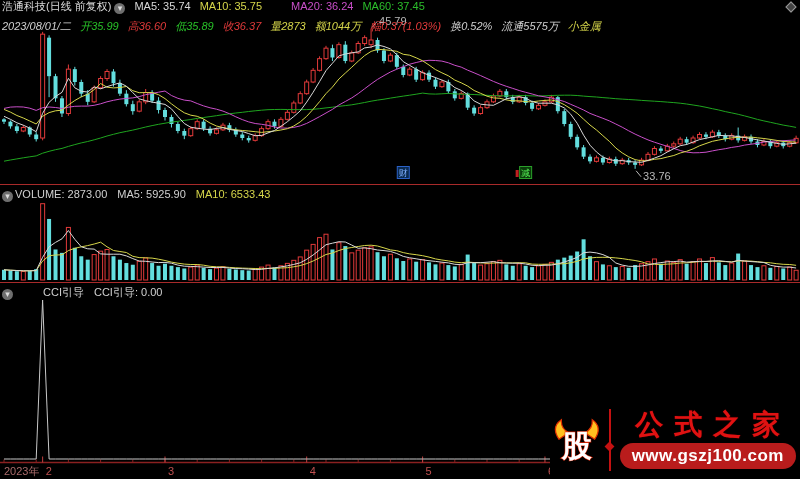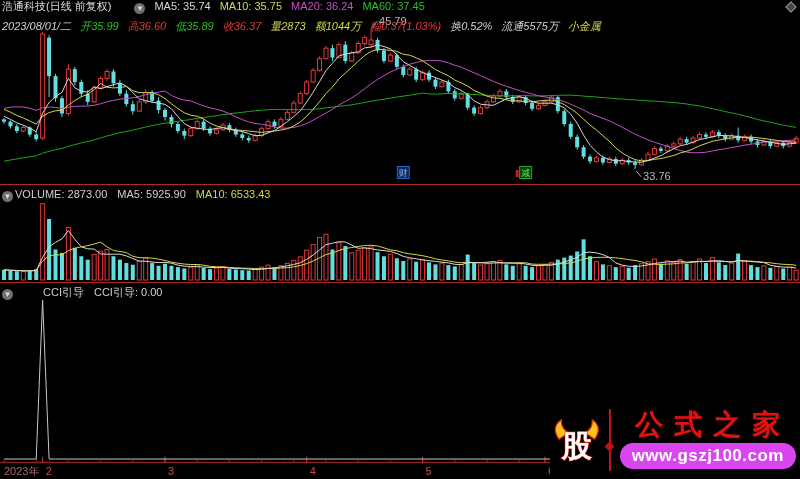--- a/index.html
+++ b/index.html
@@ -23,21 +23,21 @@
   #corner-diamond{position:absolute;top:3px;right:5px;width:6px;height:6px;background:#444;
          border:1px solid #999;transform:rotate(45deg);}
   #logo{position:absolute;right:0;bottom:0;width:250px;height:79px;background:#000;
         display:flex;align-items:center;justify-content:flex-end;z-index:6;}
   #logo-divider{height:62px;border-left:2px solid #c41111;position:relative;margin:0 9px 0 5px;}
   #logo-divider .dmd{position:absolute;left:-5px;top:34px;width:7px;height:7px;background:#c41111;
         transform:rotate(45deg);}
   #logo-right{display:flex;flex-direction:column;align-items:center;margin-right:4px;justify-content:flex-end;}
   #site-name{color:#e01212;font-family:"Liberation Serif","DejaVu Serif",serif;font-weight:bold;
         font-size:28px;line-height:30px;letter-spacing:11px;margin-right:-11px;text-shadow:0 0 1px #800;}
-  #site-url{margin-top:3px;background:#d946ef;color:#fff;font-weight:bold;font-size:17px;
+  #site-url{margin-top:3px;background:#b91c1c;color:#fff;font-weight:bold;font-size:17px;
         line-height:20px;padding:3px 12px;border-radius:14px;letter-spacing:.5px;}
 </style>
 </head>
 <body>
 
 <div id="app">
 
   <svg id="chart" width="800" height="479">
       <line x1="0" y1="184.5" x2="800" y2="184.5" stroke="#a82a2a" stroke-width="1"></line>
       <line x1="0" y1="282.5" x2="800" y2="282.5" stroke="#a82a2a" stroke-width="1"></line>
@@ -453,21 +453,21 @@
       <line x1="636.12" y1="170.79999999999998" x2="641.12" y2="176.79999999999998" stroke="#b8b8b8" stroke-width="1"></line>
       <text x="643.12" y="179.79999999999998" fill="#b8b8b8" font-size="11">33.76</text>
       <rect x="397.28000000000003" y="166.5" width="12" height="12" fill="#0a2a50" stroke="#2b62c8" stroke-width="1"></rect>
       <text x="403.28000000000003" y="176" fill="#7fb0ff" font-size="9" text-anchor="middle">财</text>
       <rect x="515.64" y="170" width="3" height="7" fill="#c02020"></rect>
       <rect x="519.64" y="166.5" width="12" height="12" fill="#0a3a0a" stroke="#2aa02a" stroke-width="1"></rect>
       <text x="525.64" y="176" fill="#55ee55" font-size="9" text-anchor="middle">减</text>
     </svg>
 
   <div class="hrow" id="hrow1">
-    <span style="color:#dcdcdc;margin-right:23px;">浩通科技(日线 前复权)</span><span class="cicon">▾</span><span id="ma-items"><span style="color: rgb(216, 216, 216);">MA5: 35.74</span><span style="color: rgb(214, 214, 74);">MA10: 35.75</span><span style="color: rgb(201, 79, 201);">MA20: 36.24</span><span style="color: rgb(43, 191, 43);">MA60: 37.45</span></span>
+    <span style="color:#dcdcdc;margin-right:3px;">浩通科技(日线 前复权)</span><span class="cicon">▾</span><span id="ma-items"><span style="color: rgb(216, 216, 216);">MA5: 35.74</span><span style="color: rgb(214, 214, 74);">MA10: 35.75</span><span style="color: rgb(201, 79, 201); margin-left: 20px;">MA20: 36.24</span><span style="color: rgb(43, 191, 43);">MA60: 37.45</span></span>
   </div>
   <div class="hrow" id="hrow2"><span style="color: rgb(208, 208, 208);">2023/08/01/二</span><span style="color: rgb(40, 192, 40);">开35.99</span><span style="color: rgb(226, 58, 58);">高36.60</span><span style="color: rgb(40, 192, 40);">低35.89</span><span style="color: rgb(226, 58, 58);">收36.37</span><span style="color: rgb(214, 214, 74);">量2873</span><span style="color: rgb(214, 214, 74);">额1044万</span><span style="color: rgb(226, 58, 58);">幅0.37(1.03%)</span><span style="color: rgb(208, 208, 208);">换0.52%</span><span style="color: rgb(208, 208, 208);">流通5575万</span><span style="color: rgb(214, 214, 74);">小金属</span></div>
 
   <div class="pane-label" id="vol-header">
     <span class="cicon" style="margin-right:2px;">▾</span><span id="vol-items"><span style="color: rgb(208, 208, 208);">VOLUME: 2873.00</span><span style="color: rgb(208, 208, 208); text-align: right;">MA5: 5925.90</span><span style="color: rgb(214, 214, 74); text-align: center;">MA10: 6533.43</span></span>
   </div>
 
   <div class="pane-label" id="cci-header">
     <span class="cicon" style="margin-right:2px;">▾</span><span id="cci-items"><span style="color: rgb(208, 208, 208); margin-left: 28px;">CCI引导</span><span style="color: rgb(208, 208, 208);">CCI引导: 0.00</span></span>
   </div>

